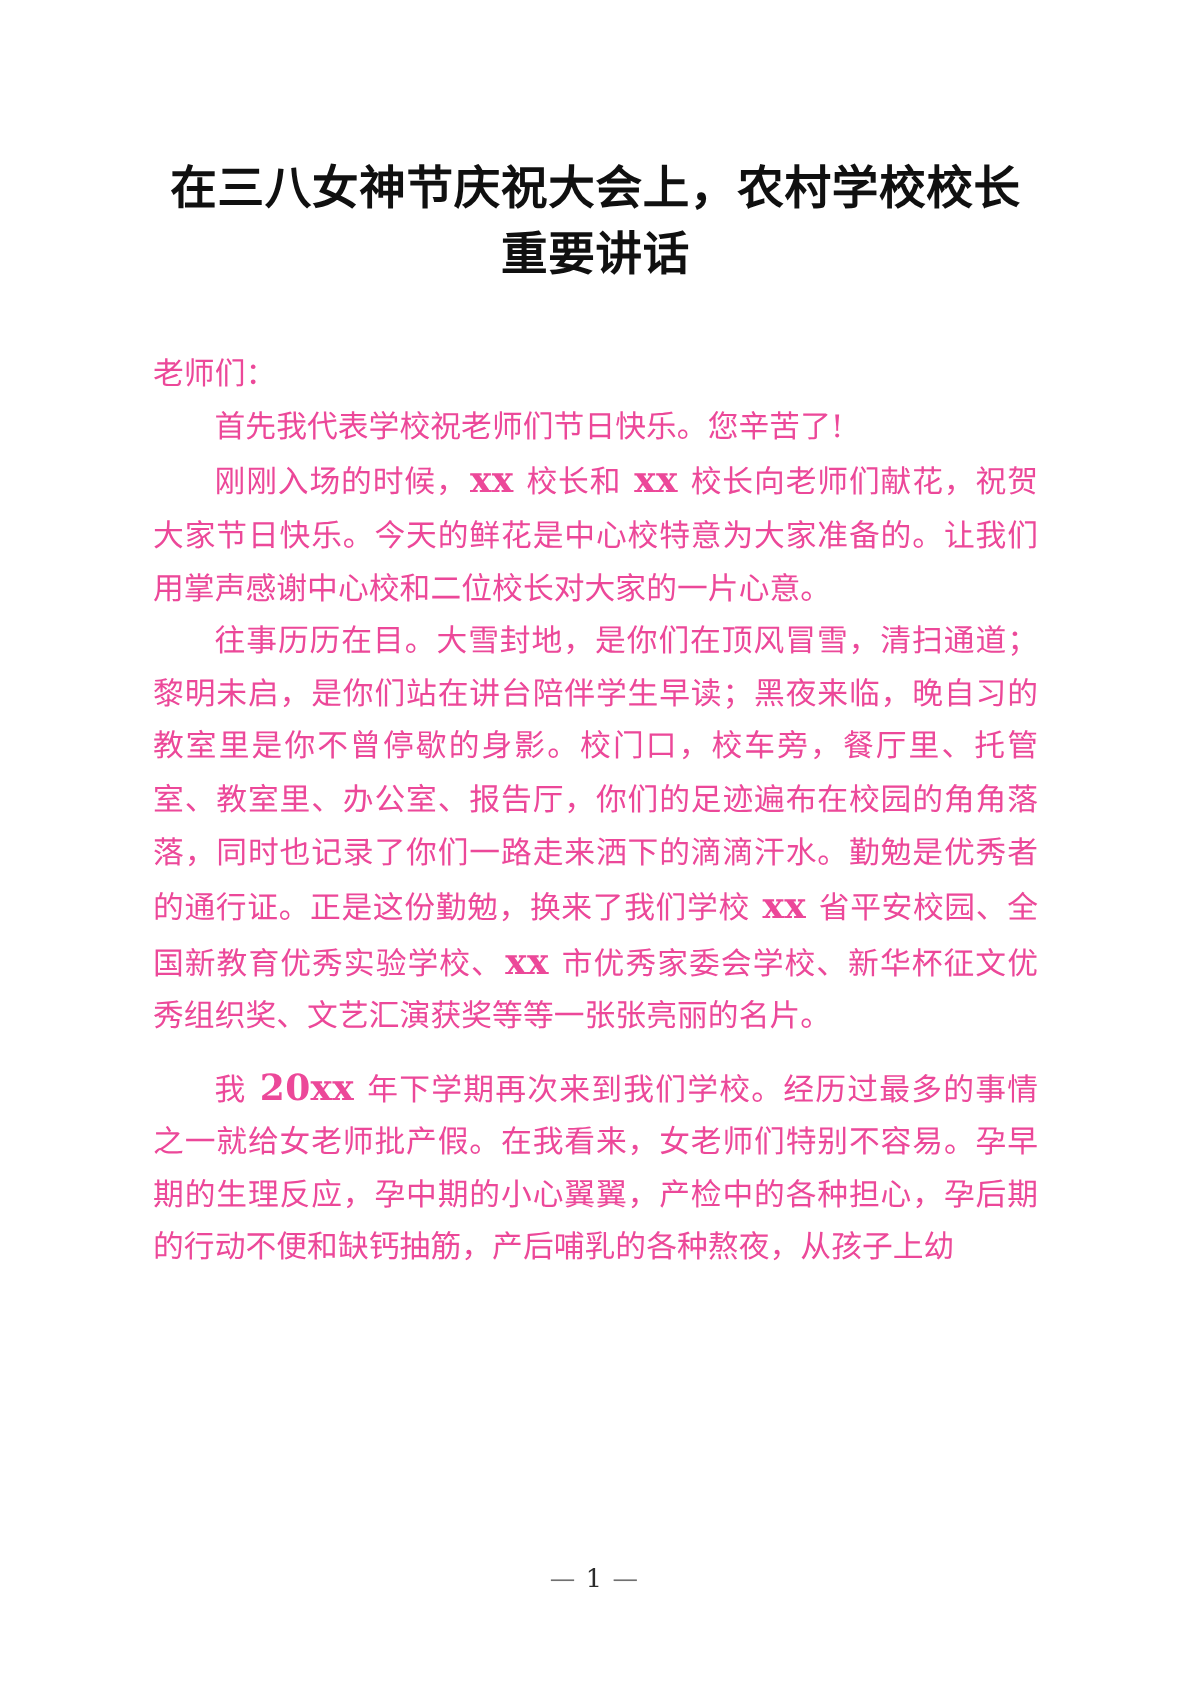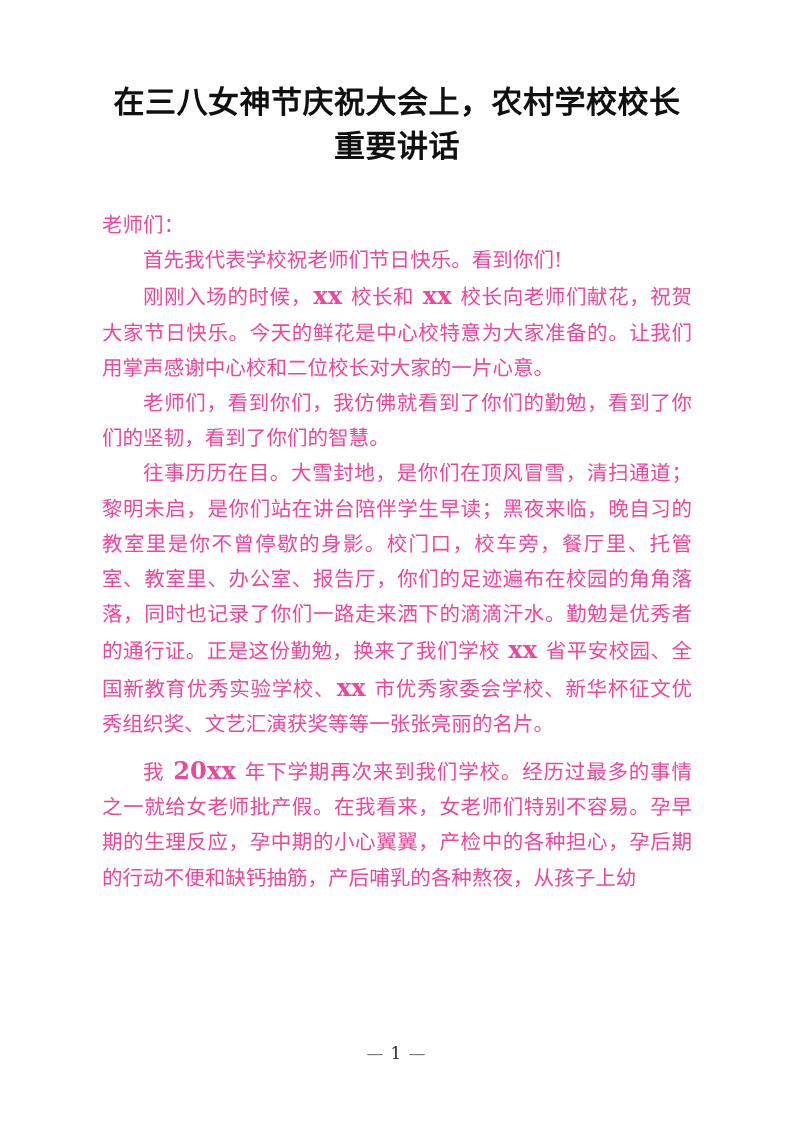--- a/index.html
+++ b/index.html
@@ -17,21 +17,21 @@
     width: 793px;
     height: 1122px;
     margin: 0 auto;
     background: #ffffff;
     box-sizing: border-box;
     overflow: hidden;
   }
   .doc-body {
     position: absolute;
     left: 102px;
-    top: 80px;
+    top: 104px;
     width: 590px;
   }
   .doc-title {
     font-family: "DejaVu Sans", "Liberation Sans", sans-serif;
     font-weight: bold;
     font-size: 31px;
     line-height: 44px;
     text-align: center;
     letter-spacing: 0.5px;
     margin: 0 0 40px 0;
@@ -85,25 +85,24 @@
 
 <div class="page">
 
   <div class="doc-body">
 
     <h1 class="doc-title">在三八女神节庆祝大会上，农村学校校长重要讲话</h1>
 
     <p class="para salutation">老师们：</p>
 
 
-    <p class="para indent">首先我代表学校祝老师们节日快乐。看到你们!</p>
+    <p class="para indent">首先我代表学校祝老师们节日快乐。您辛苦了!</p>
 
     <p class="para indent">刚刚入场的时候，<span class="lat">xx</span> 校长和 <span class="lat">xx</span> 校长向老师们献花，祝贺大家节日快乐。今天的鲜花是中心校特意为大家准备的。让我们用掌声感谢中心校和二位校长对大家的一片心意。</p>
 
-    <p class="para indent">老师们，看到你们，我仿佛就看到了你们的勤勉，看到了你们的坚韧，看到了你们的智慧。</p>
 
     <p class="para indent">往事历历在目。大雪封地，是你们在顶风冒雪，清扫通道；黎明未启，是你们站在讲台陪伴学生早读；黑夜来临，晚自习的教室里是你不曾停歇的身影。校门口，校车旁，餐厅里、托管室、教室里、办公室、报告厅，你们的足迹遍布在校园的角角落落，同时也记录了你们一路走来洒下的滴滴汗水。勤勉是优秀者的通行证。正是这份勤勉，换来了我们学校 <span class="lat">xx</span> 省平安校园、全国新教育优秀实验学校、<span class="lat">xx</span> 市优秀家委会学校、新华杯征文优秀组织奖、文艺汇演获奖等等一张张亮丽的名片。</p>
 
     <p class="para indent gap-before">我 <span class="lat">20xx</span> 年下学期再次来到我们学校。经历过最多的事情之一就给女老师批产假。在我看来，女老师们特别不容易。孕早期的生理反应，孕中期的小心翼翼，产检中的各种担心，孕后期的行动不便和缺钙抽筋，产后哺乳的各种熬夜，从孩子上幼</p>
 
   </div>
 
   <div class="footer">
     <span class="dash">—</span><span>1</span><span class="dash">—</span>
   </div>

